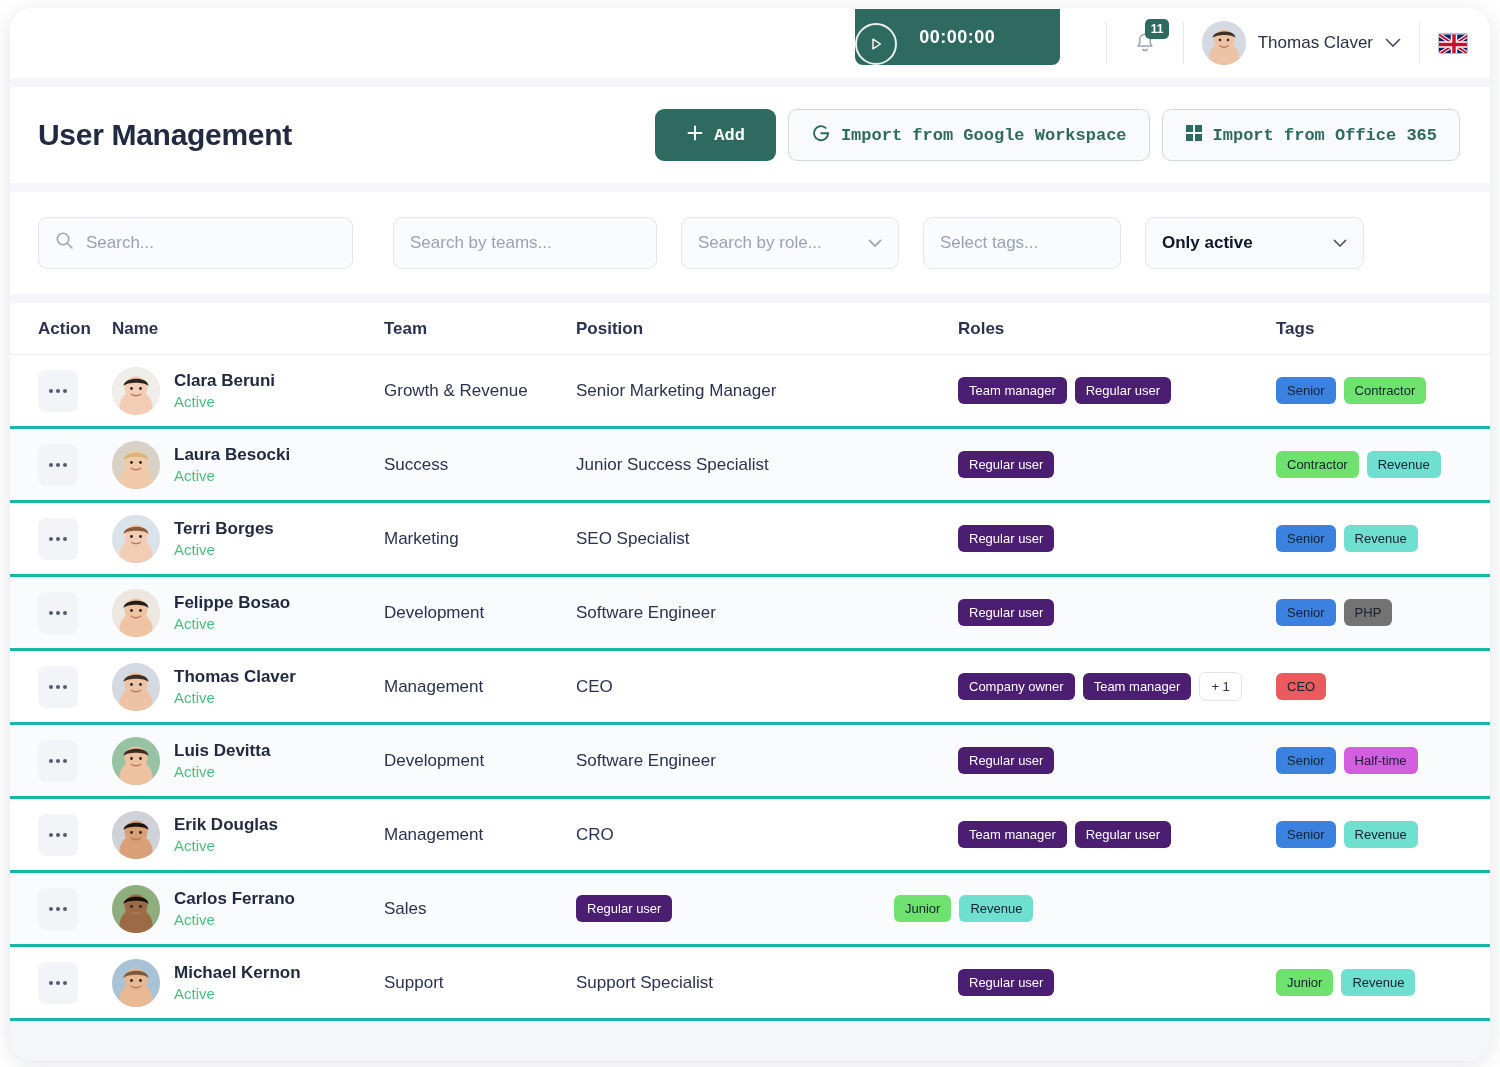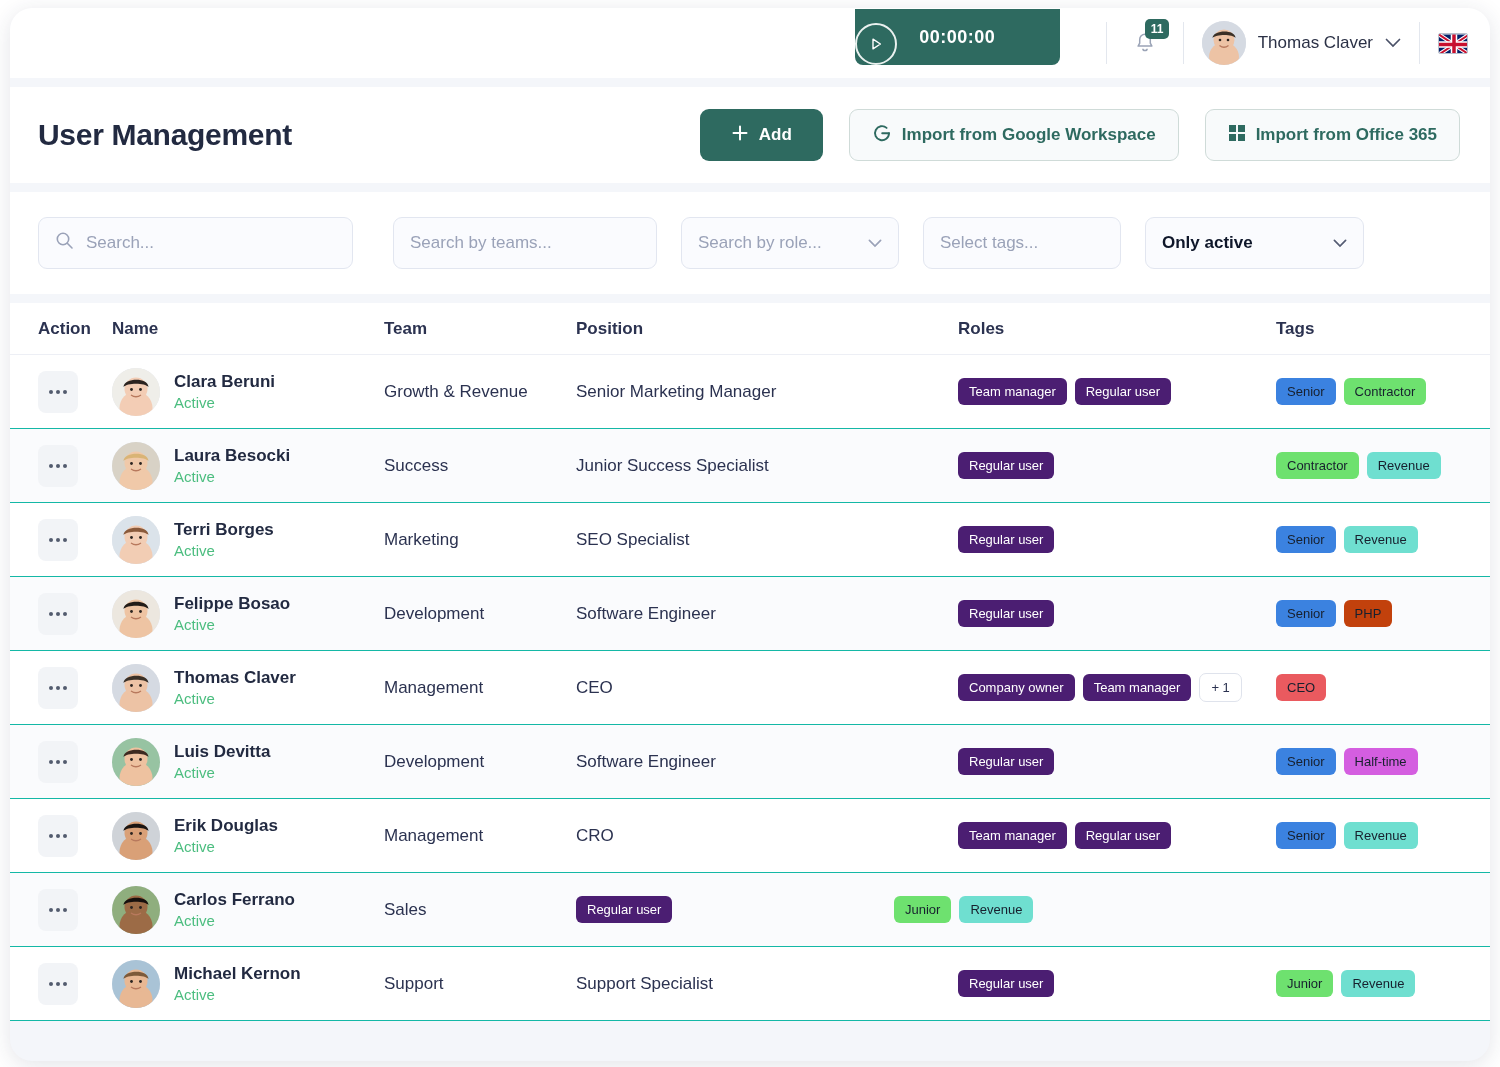--- a/index.html
+++ b/index.html
@@ -129,21 +129,22 @@
   .page-title {
     font-size: 30px;
     font-weight: bold;
     color: #222a41;
     letter-spacing: -0.3px;
   }
   .header-actions {
     margin-left: auto;
     display: flex;
     align-items: center;
-    gap: 26px;
+    gap: 12px;
+    font-family: Liberation Mono, monospace;
   }
   .btn {
     display: inline-flex;
     align-items: center;
     justify-content: center;
     gap: 10px;
     height: 52px;
     border-radius: 9px;
     font-size: 17px;
     font-weight: bold;
@@ -200,21 +201,21 @@
     border-bottom: 1px solid #edeff5;
     font-size: 17px;
     font-weight: bold;
     color: #2b3250;
   }
   .row {
     display: flex;
     align-items: center;
     height: 74px;
     padding: 0 28px;
-    border-bottom: 1px solid #14b8a6;
+    border-bottom: 3px solid #14b8a6;
   }
   .row.alt { background: #fafbfd; }
 
   .c-action { width: 74px; flex: none; }
   .c-name  { width: 272px; flex: none; display: flex; align-items: center; gap: 14px; }
   .c-team  { width: 192px; flex: none; }
   .c-pos   { width: 382px; flex: none; }
   .c-roles { width: 318px; flex: none; display: flex; align-items: center; gap: 8px; }
   .c-tags  { flex: 1; display: flex; align-items: center; gap: 8px; }
 
@@ -543,21 +544,21 @@
               <span class="status-text">Active</span>
             </div>
           </div>
           <div class="c-team cell-text">Development</div>
           <div class="c-pos cell-text">Software Engineer</div>
           <div class="c-roles">
             <span class="pill role-pill">Regular user</span>
           </div>
           <div class="c-tags">
             <span class="pill tag-pill" style="background:#3b82e0">Senior</span>
-            <span class="pill tag-pill" style="background:#c2410c">PHP</span>
+            <span class="pill tag-pill" style="background:#737373">PHP</span>
           </div>
         </div>
         <div class="row">
           <div class="c-action">
             <div class="dots-btn">
               <i></i>
               <i></i>
               <i></i>
             </div>
           </div>

